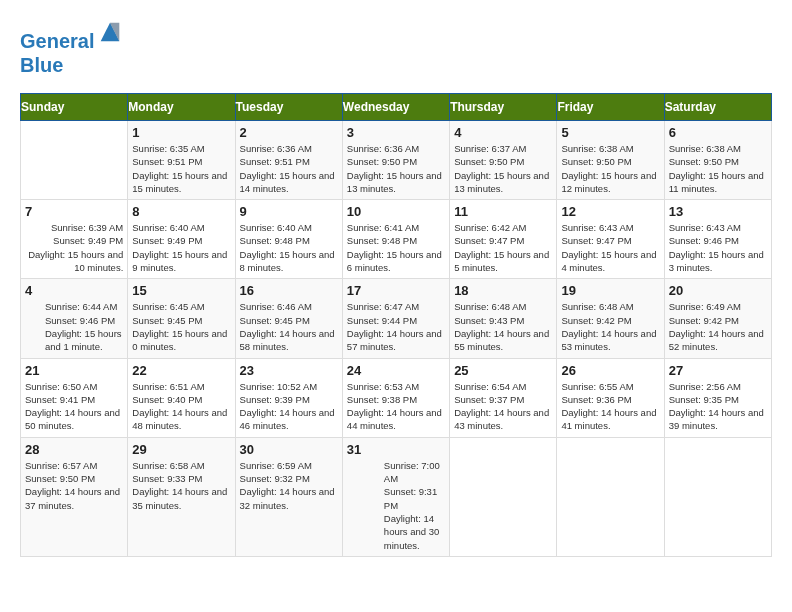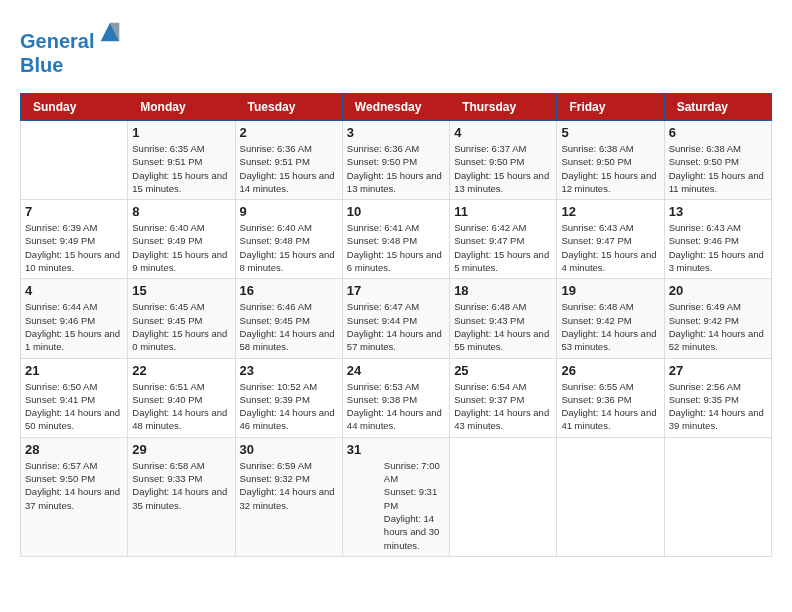--- a/index.html
+++ b/index.html
@@ -48,25 +48,25 @@
     .location {
       font-size: 14px;
       color: #555;
     }
     table {
       width: 100%;
       border-collapse: collapse;
       table-layout: fixed;
     }
     thead tr th {
-      background-color: #b91c1c;
+      background-color: #4d7c0f;
       color: #fff;
       font-size: 12px;
       font-weight: bold;
-      padding: 6px 12px;
+      padding: 6px 0;
       text-align: left;
       border: 1px solid #1a5a9a;
     }
     tbody tr {
       border-bottom: 1px solid #ccc;
     }
     tbody tr td {
       vertical-align: top;
       padding: 4px 4px;
       font-size: 10px;
@@ -158,21 +158,21 @@
         <td>
           <span class="day-number">6</span>
           <div class="cell-text" style="white-space: pre-line;">Sunrise: 6:38 AM
 Sunset: 9:50 PM
 Daylight: 15 hours and 11 minutes.</div>
         </td>
       </tr>
       <tr>
         <td>
           <span class="day-number">7</span>
-          <div class="cell-text" style="white-space: pre-line;">Sunrise: 6:39 AM
+          <div class="cell-text" style="white-space: pre-line; text-align: right;">Sunrise: 6:39 AM
 Sunset: 9:49 PM
 Daylight: 15 hours and 10 minutes.</div>
         </td>
         <td>
           <span class="day-number">8</span>
           <div class="cell-text" style="white-space: pre-line;">Sunrise: 6:40 AM
 Sunset: 9:49 PM
 Daylight: 15 hours and 9 minutes.</div>
         </td>
         <td>
@@ -202,21 +202,21 @@
         <td>
           <span class="day-number">13</span>
           <div class="cell-text" style="white-space: pre-line;">Sunrise: 6:43 AM
 Sunset: 9:46 PM
 Daylight: 15 hours and 3 minutes.</div>
         </td>
       </tr>
       <tr>
         <td>
           <span class="day-number">4</span>
-          <div class="cell-text" style="white-space: pre-line;">Sunrise: 6:44 AM
+          <div class="cell-text" style="white-space: pre-line; margin-left: 20px;">Sunrise: 6:44 AM
 Sunset: 9:46 PM
 Daylight: 15 hours and 1 minute.</div>
         </td>
         <td>
           <span class="day-number">15</span>
           <div class="cell-text" style="white-space: pre-line;">Sunrise: 6:45 AM
 Sunset: 9:45 PM
 Daylight: 15 hours and 0 minutes.</div>
         </td>
         <td>

